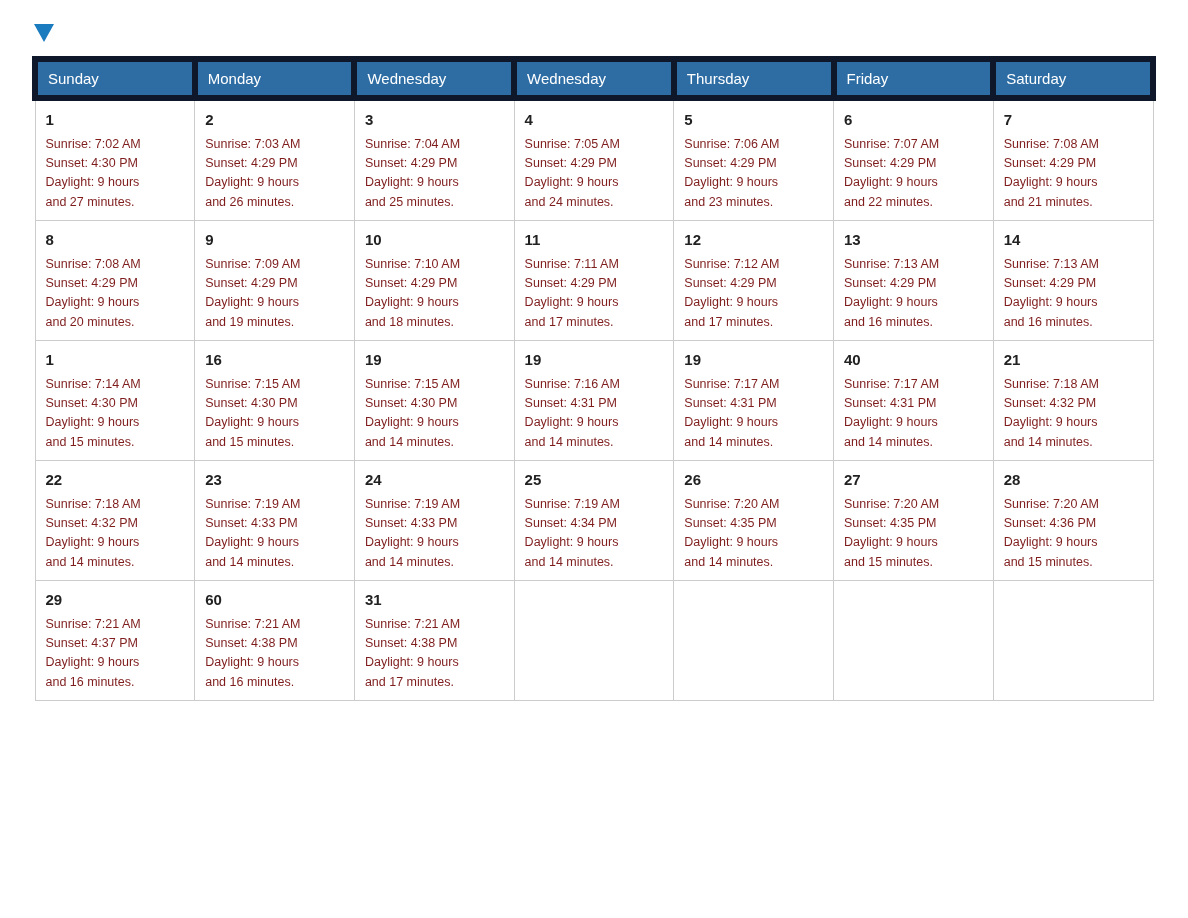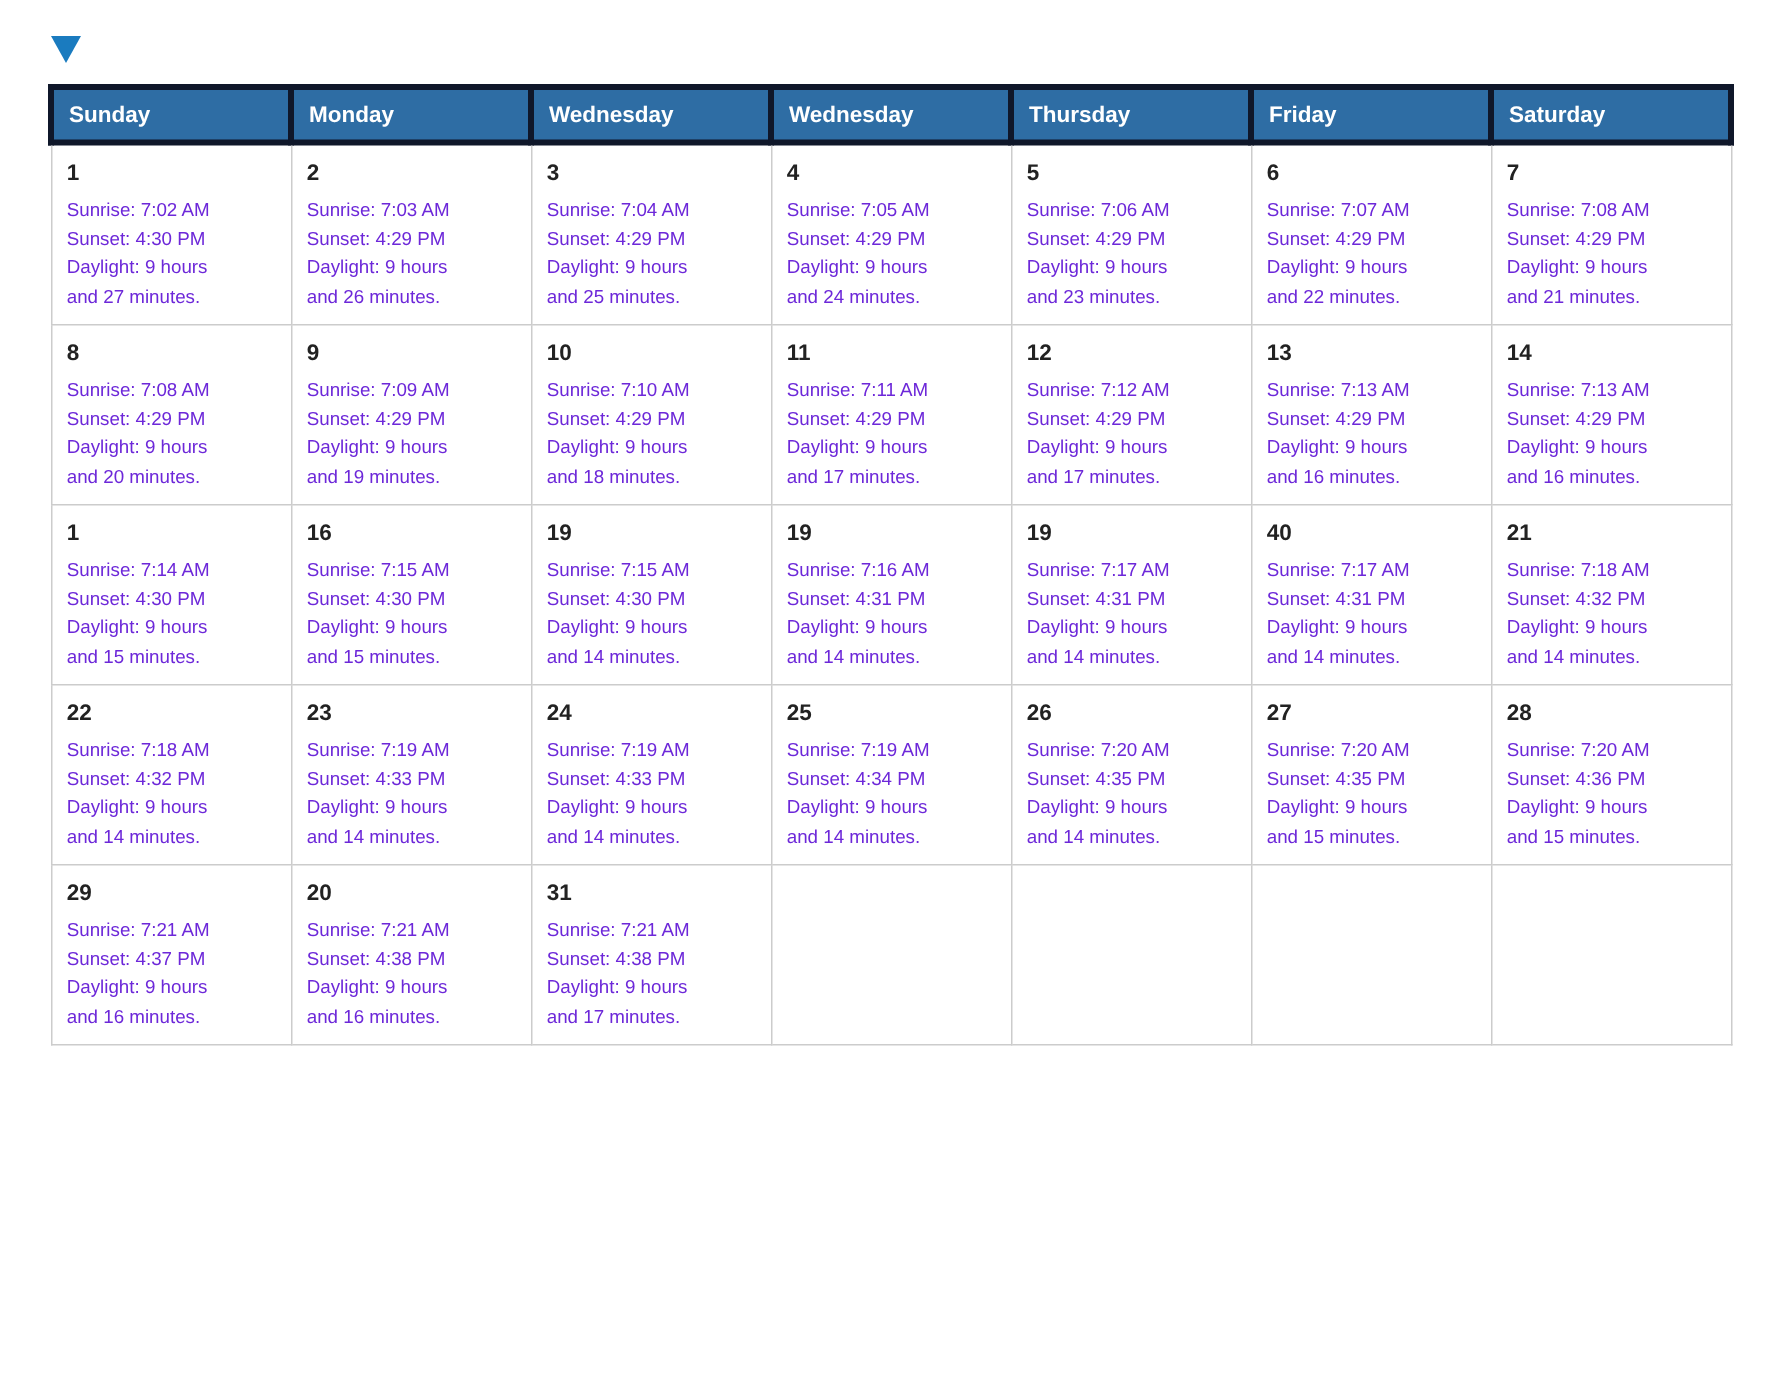--- a/index.html
+++ b/index.html
@@ -60,42 +60,42 @@
     .calendar-table {
       width: 100%;
       border-collapse: collapse;
       table-layout: fixed;
     }
     .calendar-table thead tr th {
       background: #2e6da4;
       color: #fff;
       padding: 8px 10px;
       font-size: 15px;
-      font-weight: bold;
+      font-weight: normal;
       text-align: left;
-      border: 4px solid #0f172a;
+      border: 6px solid #0f172a;
     }
     .calendar-table tbody tr td {
       vertical-align: top;
       padding: 8px 10px;
       font-size: 13px;
       color: #222;
       border: 1px solid #ccc;
       height: 100px;
       line-height: 1.5;
     }
     .calendar-table tbody tr td .day-number {
       font-size: 15px;
       font-weight: bold;
       display: block;
       margin-bottom: 3px;
     }
     .calendar-table tbody tr td .day-info {
       font-size: 12.5px;
-      color: #6d28d9;
+      color: #7f1d1d;
       line-height: 1.55;
     }
     .calendar-table tbody tr:last-child td {
       height: 110px;
       margin-top: 40px;
     }
     .empty-cell {
       background: #fff;
     }
   </style>
@@ -252,21 +252,21 @@
           <span class="day-number">28</span>
           <div class="day-info">Sunrise: 7:20 AM<br>Sunset: 4:36 PM<br>Daylight: 9 hours<br>and 15 minutes.</div>
         </td>
       </tr>
       <tr>
         <td>
           <span class="day-number">29</span>
           <div class="day-info">Sunrise: 7:21 AM<br>Sunset: 4:37 PM<br>Daylight: 9 hours<br>and 16 minutes.</div>
         </td>
         <td>
-          <span class="day-number">20</span>
+          <span class="day-number">60</span>
           <div class="day-info">Sunrise: 7:21 AM<br>Sunset: 4:38 PM<br>Daylight: 9 hours<br>and 16 minutes.</div>
         </td>
         <td>
           <span class="day-number">31</span>
           <div class="day-info">Sunrise: 7:21 AM<br>Sunset: 4:38 PM<br>Daylight: 9 hours<br>and 17 minutes.</div>
         </td>
         <td class="empty-cell"></td>
         <td class="empty-cell"></td>
         <td class="empty-cell"></td>
         <td class="empty-cell"></td>

